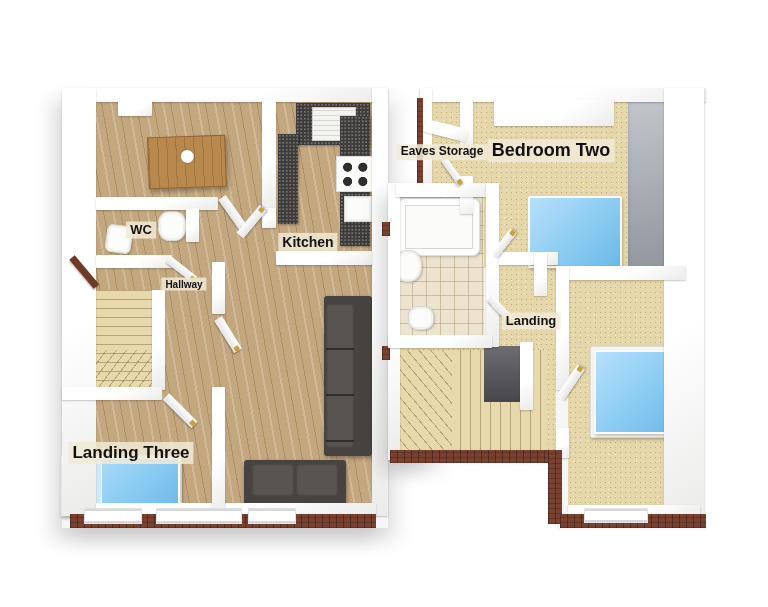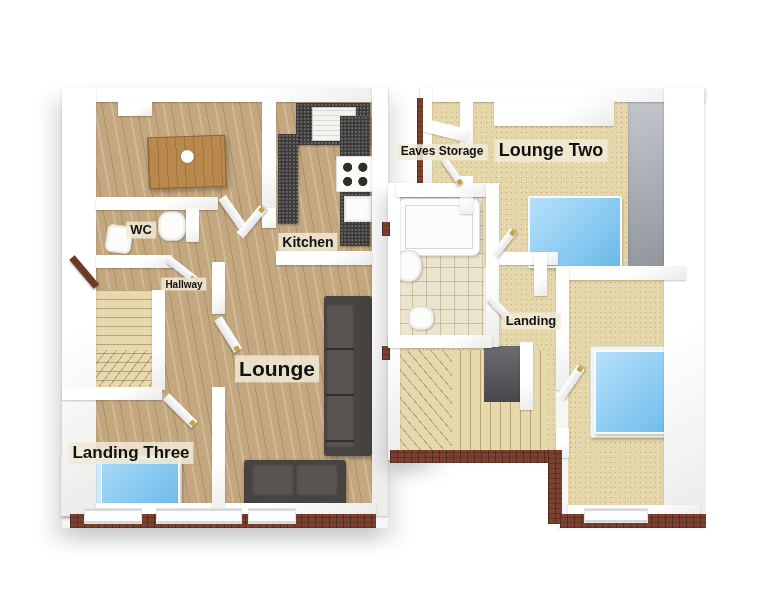--- a/index.html
+++ b/index.html
@@ -173,18 +173,17 @@
 
     <div class="slab" style="left:390px;top:450px;width:170px;height:13px;"></div>
     <div class="slab" style="left:548px;top:450px;width:14px;height:74px;"></div>
     <div class="slab" style="left:560px;top:514px;width:146px;height:14px;"></div>
     <div class="window" style="left:584px;top:508px;width:64px;height:15px;"></div>
   </div>
 
   <span class="label" style="left:141px;top:230px;font-size:13px;">WC</span>
   <span class="label" style="left:184px;top:284px;font-size:10px;">Hallway</span>
   <span class="label" style="left:308px;top:242px;font-size:14px;">Kitchen</span>
-  <span class="label" style="left:277px;top:369px;font-size:21px;">Lounge</span>
   <span class="label" style="left:131px;top:453px;font-size:17px;">Landing Three</span>
   <span class="label" style="left:442px;top:152px;font-size:12px;">Eaves Storage</span>
-  <span class="label" style="left:551px;top:151px;font-size:18px;">Lounge Two</span>
+  <span class="label" style="left:551px;top:151px;font-size:18px;">Bedroom Two</span>
   <span class="label" style="left:531px;top:321px;font-size:13px;">Landing</span>
 </div>
 
 </body></html>

